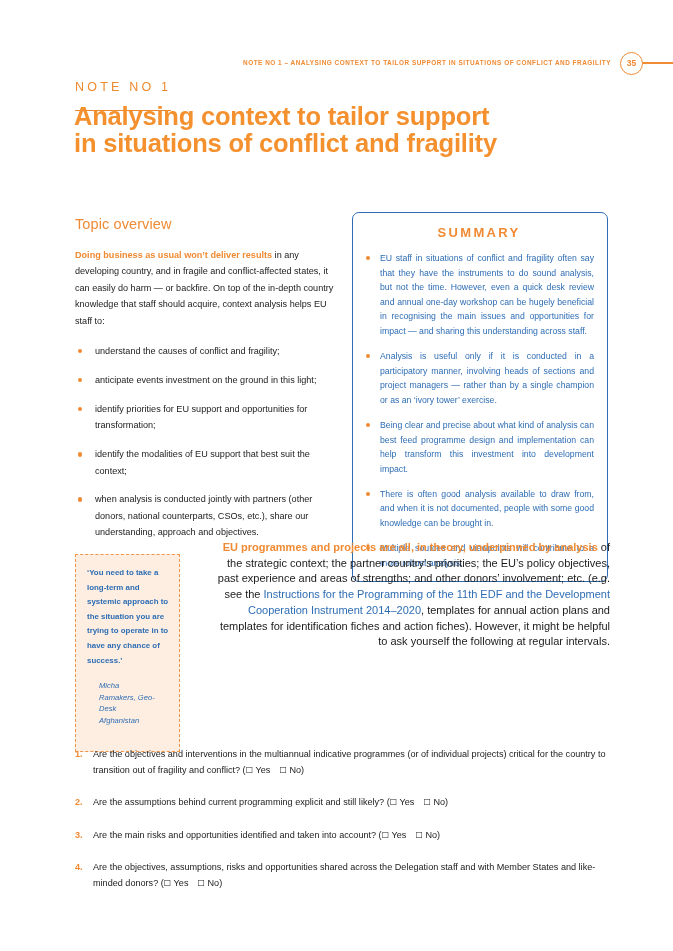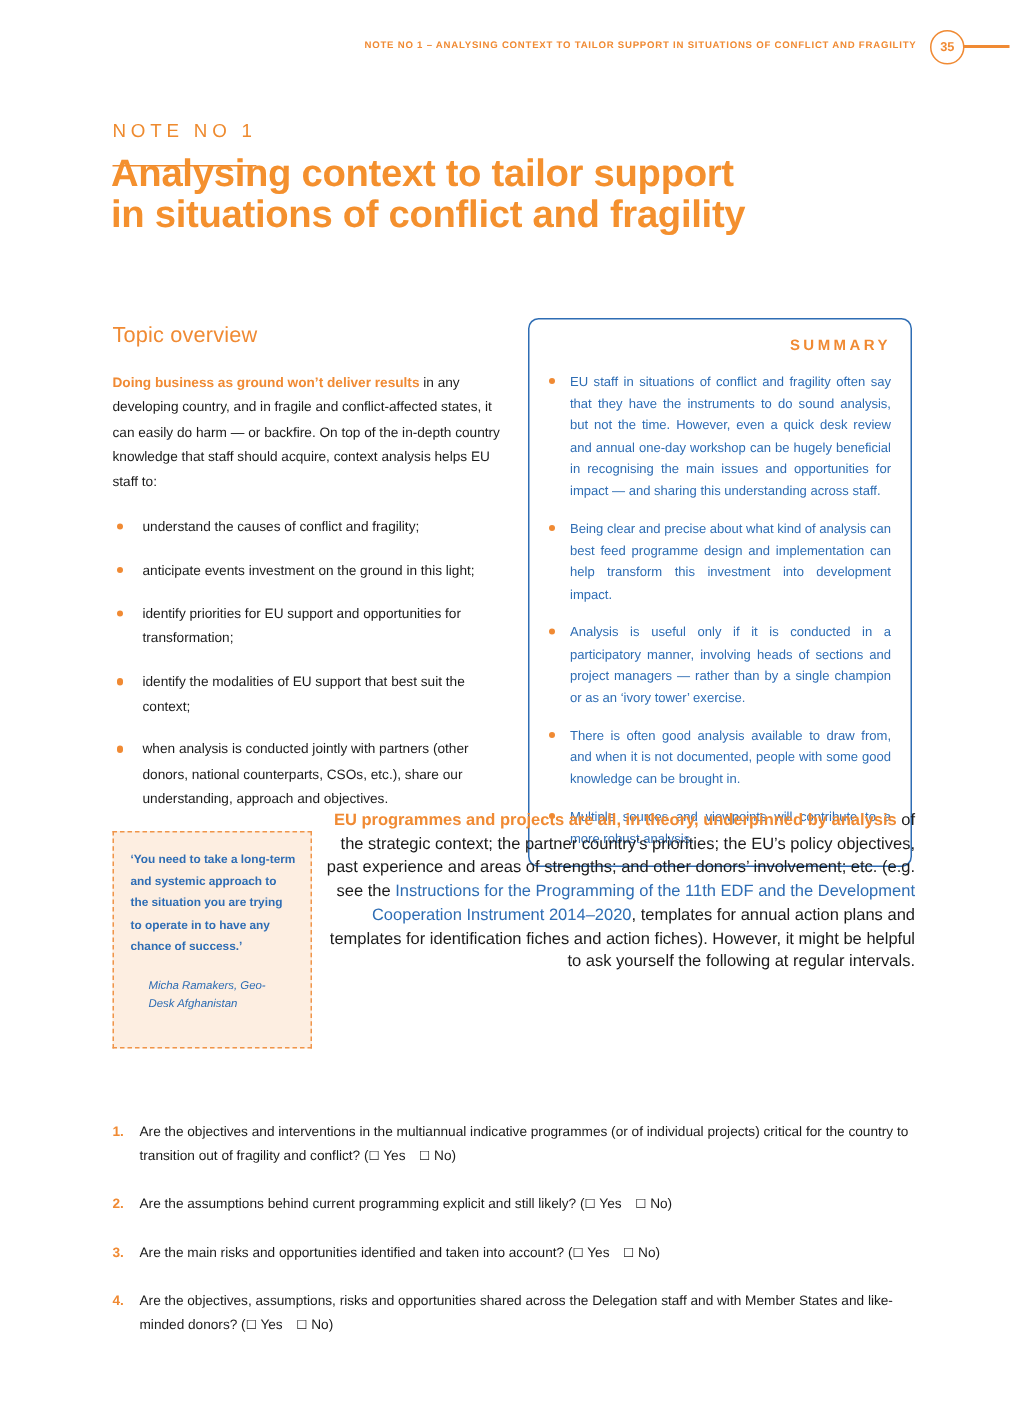--- a/index.html
+++ b/index.html
@@ -11,21 +11,21 @@
     width: 673px;
     height: 951px;
     position: relative;
     font-family: "Liberation Sans", sans-serif;
     overflow: hidden;
   }
 
   
   .page-header {
     position: absolute;
-    top: 17px;
+    top: 49px;
     left: 0;
     right: 0;
     height: 28px;
     display: flex;
     align-items: center;
     justify-content: flex-end;
     text-align: right;
   }
   .header-title {
     font-size: 6.4px;
@@ -140,22 +140,22 @@
     left: 352px;
     top: 212px;
     width: 256px;
     box-sizing: border-box;
     border: 1.2px solid #2E6DB4;
     border-radius: 7px;
     padding: 12px 13px 11px 11px;
     background: #fff;
   }
   .summary-title {
-    text-align: right;
-    font-size: 10px;
+    text-align: center;
+    font-size: 13px;
     font-weight: bold;
     letter-spacing: 2.3px;
     color: #F08A33;
     margin-bottom: 11px;
   }
   ul.summary-list {
     list-style: none;
     margin: 0;
     padding: 0;
   }
@@ -178,21 +178,21 @@
     height: 4.2px;
     border-radius: 50%;
     background: #F08A33;
   }
 
   
   .quote-box {
     position: absolute;
     left: 75px;
     top: 554px;
-    width: 133px;
+    width: 105px;
     box-sizing: border-box;
     border: 1.1px dashed #F0954A;
     background: #FDEEE1;
     padding: 11px 10px 12px 11px;
   }
   .quote-text {
     font-size: 7.9px;
     line-height: 14.6px;
     color: #2E6DB4;
     font-weight: bold;
@@ -270,36 +270,36 @@
 </div>
 
 <div class="note-label">NOTE NO 1</div>
 <div class="doc-title">
   <span class="line1">Analysing context to tailor support</span>
   <span class="line2">in situations of conflict and fragility</span>
 </div>
 
 <div class="col-left">
   <h2 class="section-heading">Topic overview</h2>
-  <p class="lead-para"><span class="hl">Doing business as ground won’t deliver results</span><span> in any developing country, and in fragile and conflict-affected states, it can easily do harm — or backfire. On top of the in-depth country knowledge that staff should acquire, context analysis helps EU staff to:</span></p>
+  <p class="lead-para"><span class="hl">Doing business as usual won’t deliver results</span><span> in any developing country, and in fragile and conflict-affected states, it can easily do harm — or backfire. On top of the in-depth country knowledge that staff should acquire, context analysis helps EU staff to:</span></p>
   <ul class="orange-bullets">
     <li><span>understand the causes of conflict and fragility;</span></li>
     <li><span>anticipate events investment on the ground in this light;</span></li>
     <li><span>identify priorities for EU support and opportunities for transformation;</span></li>
     <li><span>identify the modalities of EU support that best suit the context;</span></li>
     <li><span>when analysis is conducted jointly with partners (other donors, national counterparts, CSOs, etc.), share our understanding, approach and objectives.</span></li>
   </ul>
 </div>
 
 <div class="summary-box">
   <div class="summary-title">SUMMARY</div>
   <ul class="summary-list">
     <li><span>EU staff in situations of conflict and fragility often say that they have the instruments to do sound analysis, but not the time. However, even a quick desk review and annual one-day workshop can be hugely beneficial in recognising the main issues and opportunities for impact — and sharing this understanding across staff.</span></li>
+    <li><span>Analysis is useful only if it is conducted in a participatory manner, involving heads of sections and project managers — rather than by a single champion or as an ‘ivory tower’ exercise.</span></li>
     <li><span>Being clear and precise about what kind of analysis can best feed programme design and implementation can help transform this investment into development impact.</span></li>
-    <li><span>Analysis is useful only if it is conducted in a participatory manner, involving heads of sections and project managers — rather than by a single champion or as an ‘ivory tower’ exercise.</span></li>
     <li><span>There is often good analysis available to draw from, and when it is not documented, people with some good knowledge can be brought in.</span></li>
     <li><span>Multiple sources and viewpoints will contribute to a more robust analysis.</span></li>
   </ul>
 </div>
 
 <div class="body-flow">
   <div class="float-spacer"></div>
   <span class="hl">EU programmes and projects are all, in theory, underpinned by analysis</span><span> of the strategic context; the partner country’s priorities; the EU’s policy objectives, past experience and areas of strengths; and other donors’ involvement; etc. (e.g. see the </span><a class="link" href="#">Instructions for the Programming of the 11th EDF and the Development Cooperation Instrument 2014–2020</a><span>, templates for annual action plans and templates for identification fiches and action fiches). However, it might be helpful to ask yourself the following at regular intervals.</span>
 </div>
 

